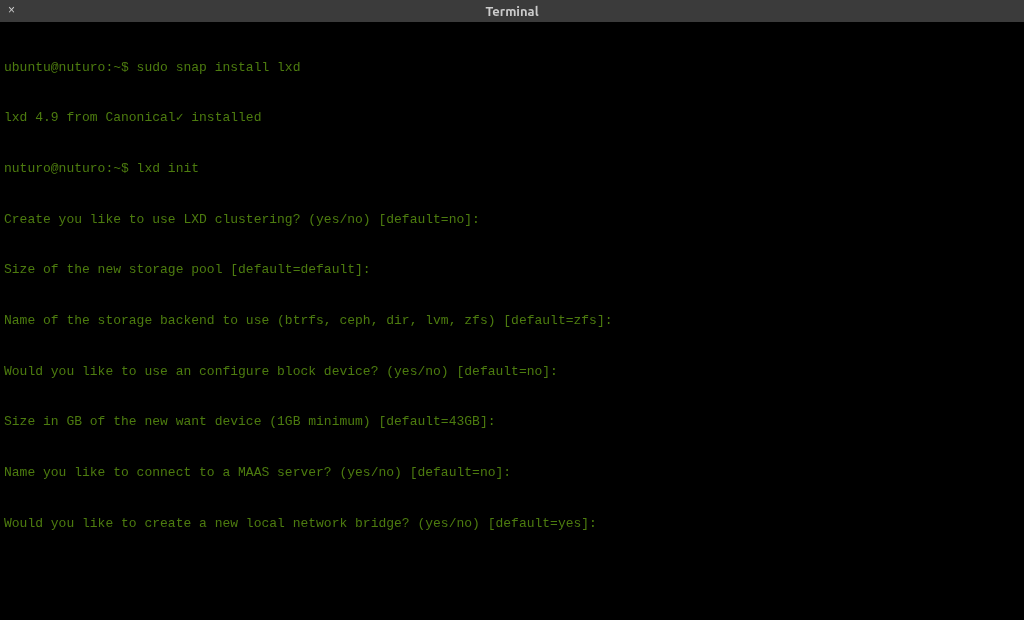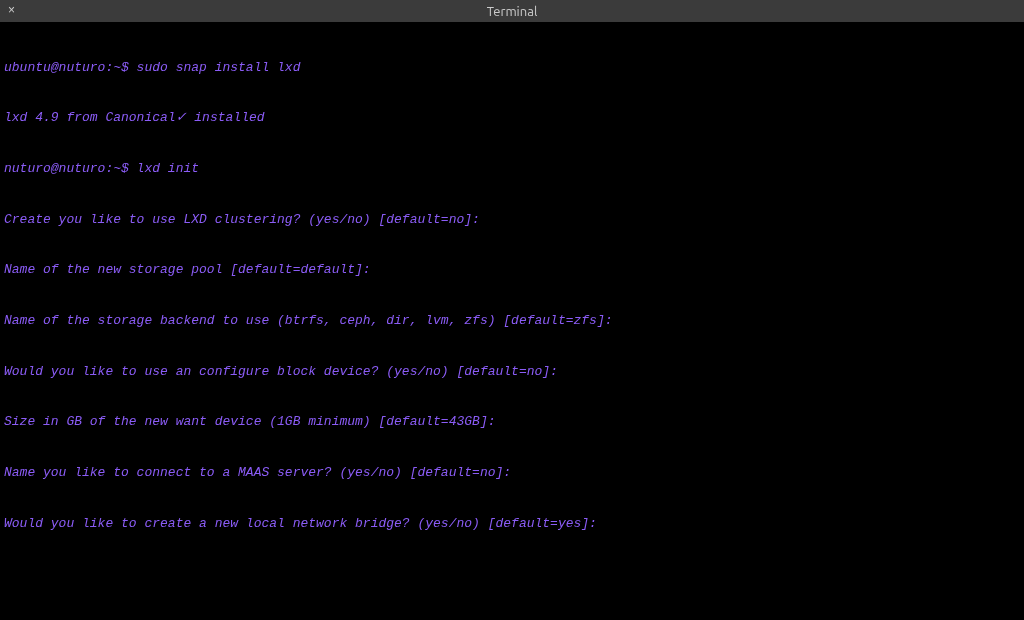--- a/index.html
+++ b/index.html
@@ -28,49 +28,48 @@
     }
     .close-btn {
       position: absolute;
       left: 8px;
       color: #ccc;
       font-size: 12px;
       font-family: sans-serif;
     }
     .title {
       margin: 12px auto;
-      font-weight: normal;
+      font-weight: bold;
     }
     .terminal-body {
       padding: 4px 4px;
       color: #00ff00;
       white-space: pre;
     }
     .line {
       display: block;
     }
     .out {
-      color: #8b5cf6;
-      font-style: italic;
+      color: #4d7c0f;
     }
   </style>
 </head>
 <body>
 
 <div class="titlebar">
   <span class="close-btn">×</span>
   <span class="title">Terminal</span>
 </div>
 
 <div class="terminal-body">
   <span class="line out">ubuntu@nuturo:~$ sudo snap install lxd</span>
   <span class="line out">lxd 4.9 from Canonical✓ installed</span>
   <span class="line out">nuturo@nuturo:~$ lxd init</span>
   <span class="line out">Create you like to use LXD clustering? (yes/no) [default=no]:</span>
-  <span class="line out">Name of the new storage pool [default=default]:</span>
+  <span class="line out">Size of the new storage pool [default=default]:</span>
   <span class="line out">Name of the storage backend to use (btrfs, ceph, dir, lvm, zfs) [default=zfs]:</span>
   <span class="line out">Would you like to use an configure block device? (yes/no) [default=no]:</span>
   <span class="line out">Size in GB of the new want device (1GB minimum) [default=43GB]:</span>
   <span class="line out">Name you like to connect to a MAAS server? (yes/no) [default=no]:</span>
   <span class="line out">Would you like to create a new local network bridge? (yes/no) [default=yes]:</span>
   
   
   
   
   

